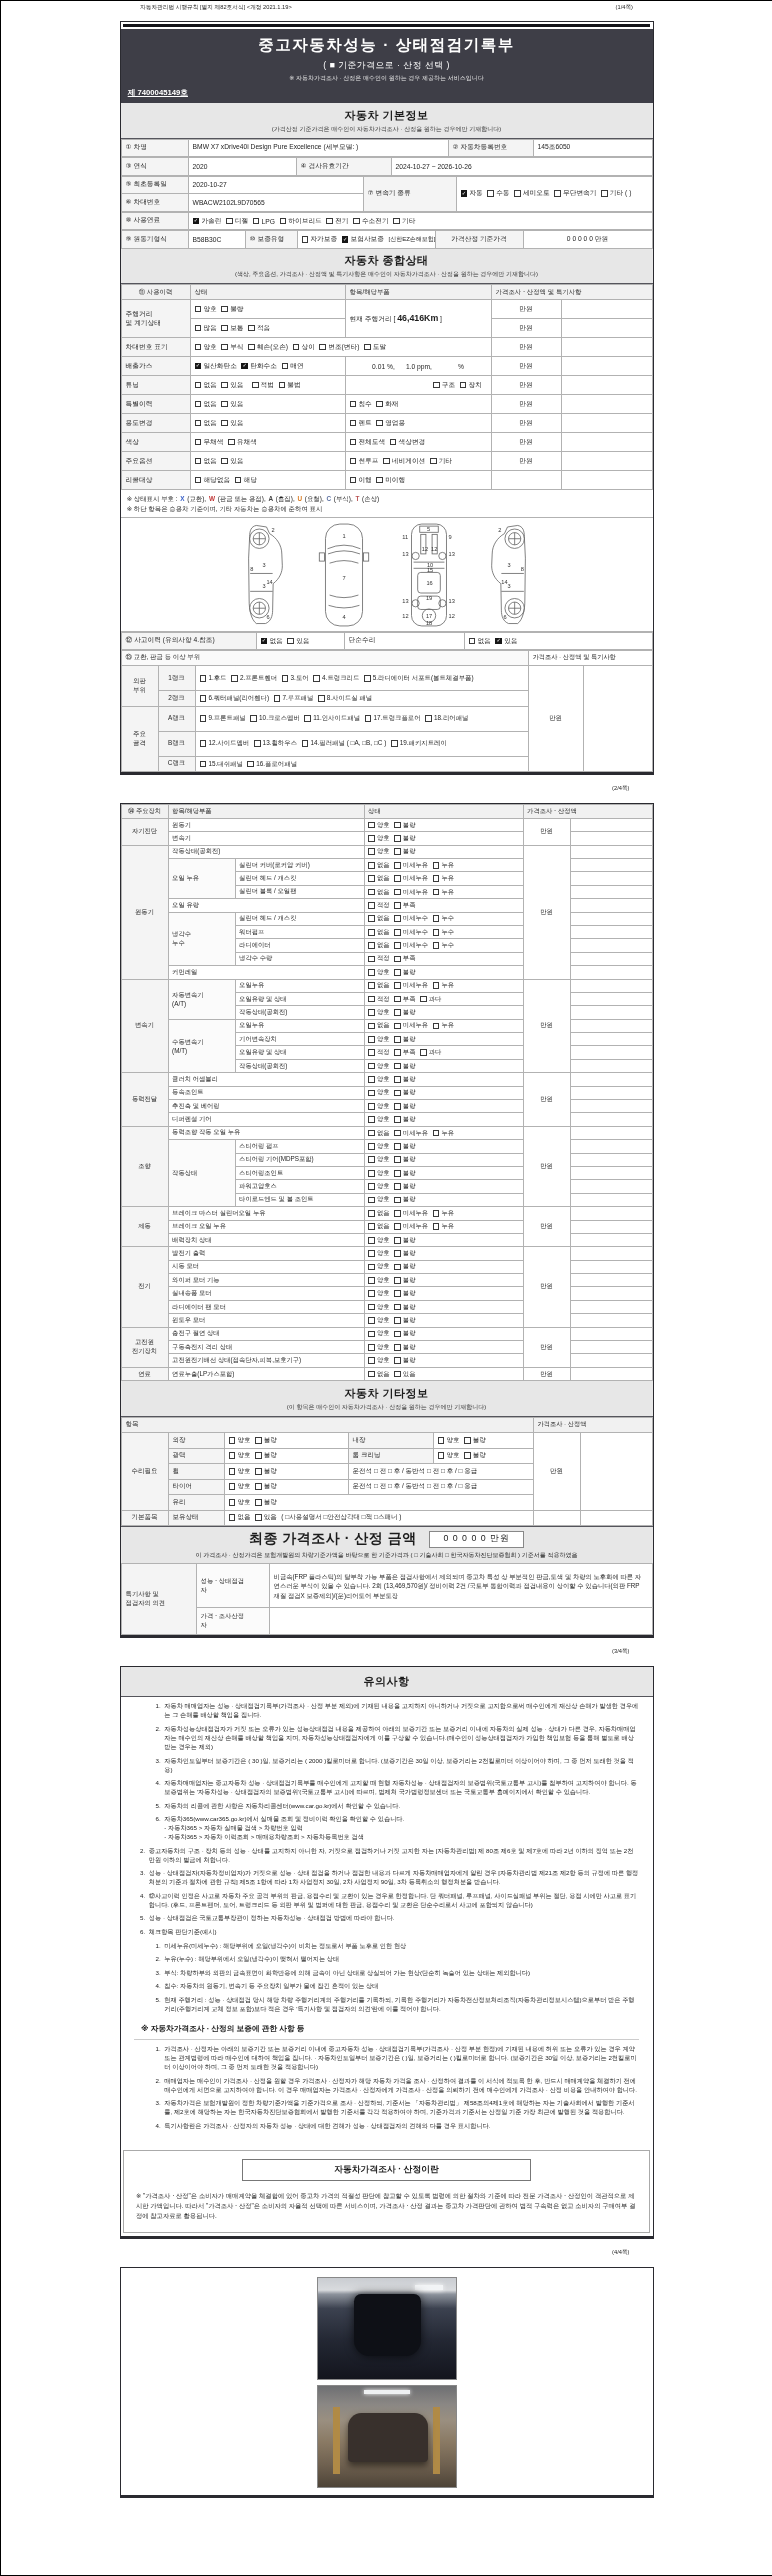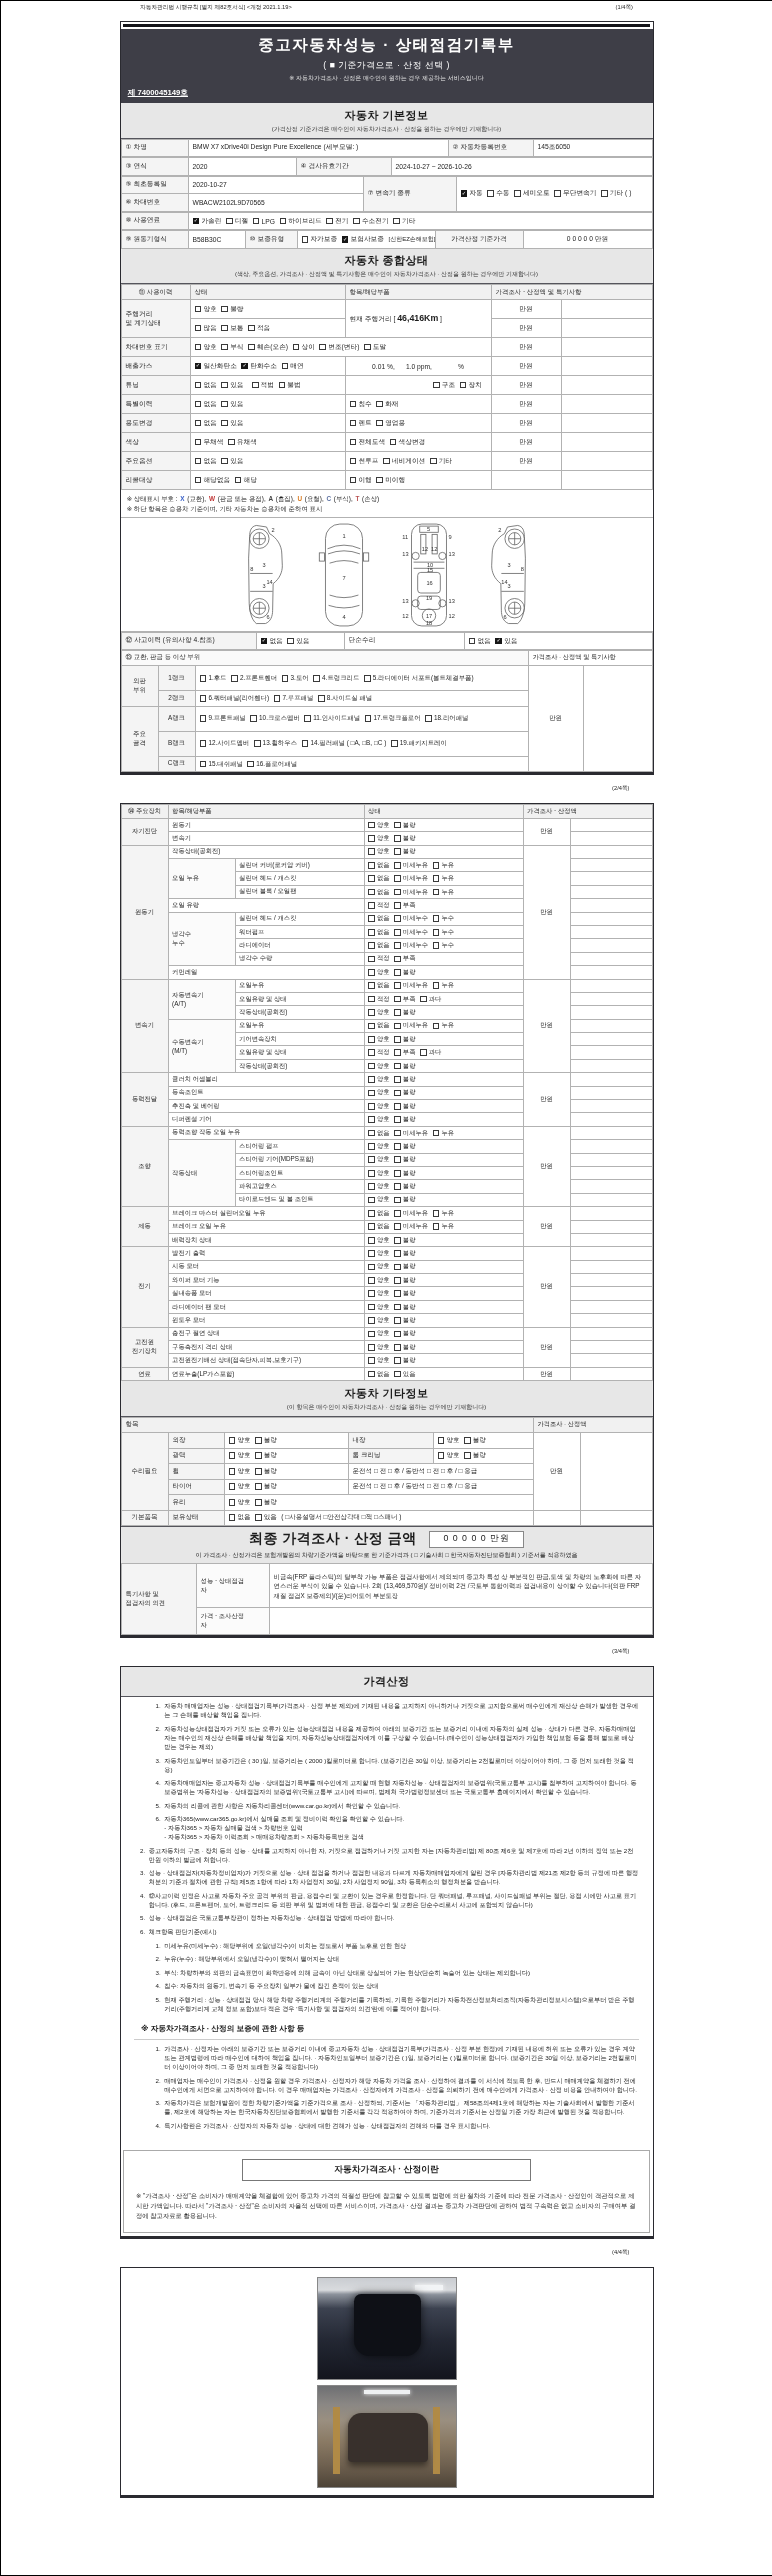--- a/index.html
+++ b/index.html
@@ -1354,21 +1354,21 @@
       <td style="height:27px"></td>
     </tr>
   </tbody>
     </table>
 </div>
 
 <div class="pagebar">(3/4쪽)</div>
 
 <div class="sheet">
   <div class="sec-head" style="padding:7.2px 0">
-    <div class="st">가격산정</div>
+    <div class="st">유의사항</div>
   </div>
   <div class="notices" id="notices-body">
       <div class="n-item lvl1">
         <span class="n-num">1.</span>
         <span class="n-text">자동차 매매업자는 성능 · 상태점검기록부(가격조사 · 산정 부분 제외)에 기재된 내용을 고지하지 아니하거나 거짓으로 고지함으로써 매수인에게 재산상 손해가 발생한 경우에는 그 손해를 배상할 책임을 집니다.</span>
       </div>
       <div class="n-item lvl1">
         <span class="n-num">2.</span>
         <span class="n-text">자동차성능상태점검자가 거짓 또는 오류가 있는 성능상태점검 내용을 제공하여 아래의 보증기간 또는 보증거리 이내에 자동차의 실제 성능 · 상태가 다른 경우, 자동차매매업자는 매수인의 재산상 손해를 배상할 책임을 지며, 자동차성능상태점검자에게 이를 구상할 수 있습니다.(매수인이 성능상태점검자가 가입한 책임보험 등을 통해 별도로 배상받는 경우는 제외)</span>
       </div>

